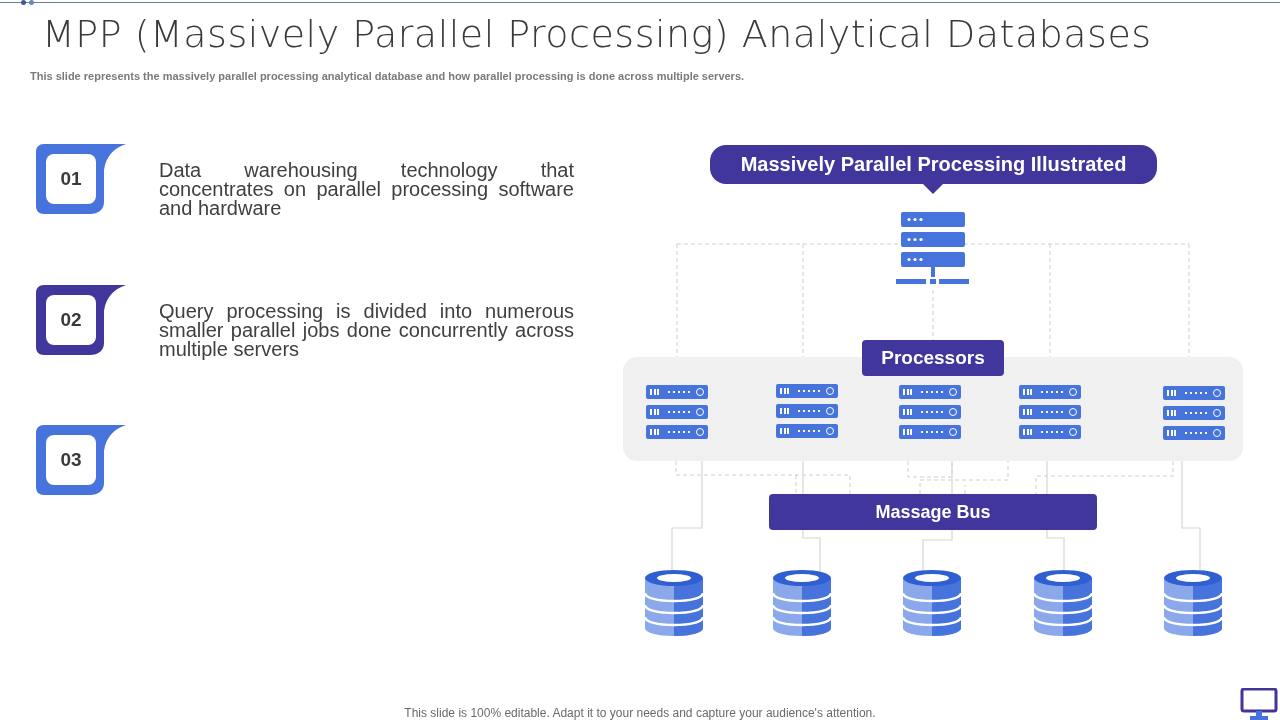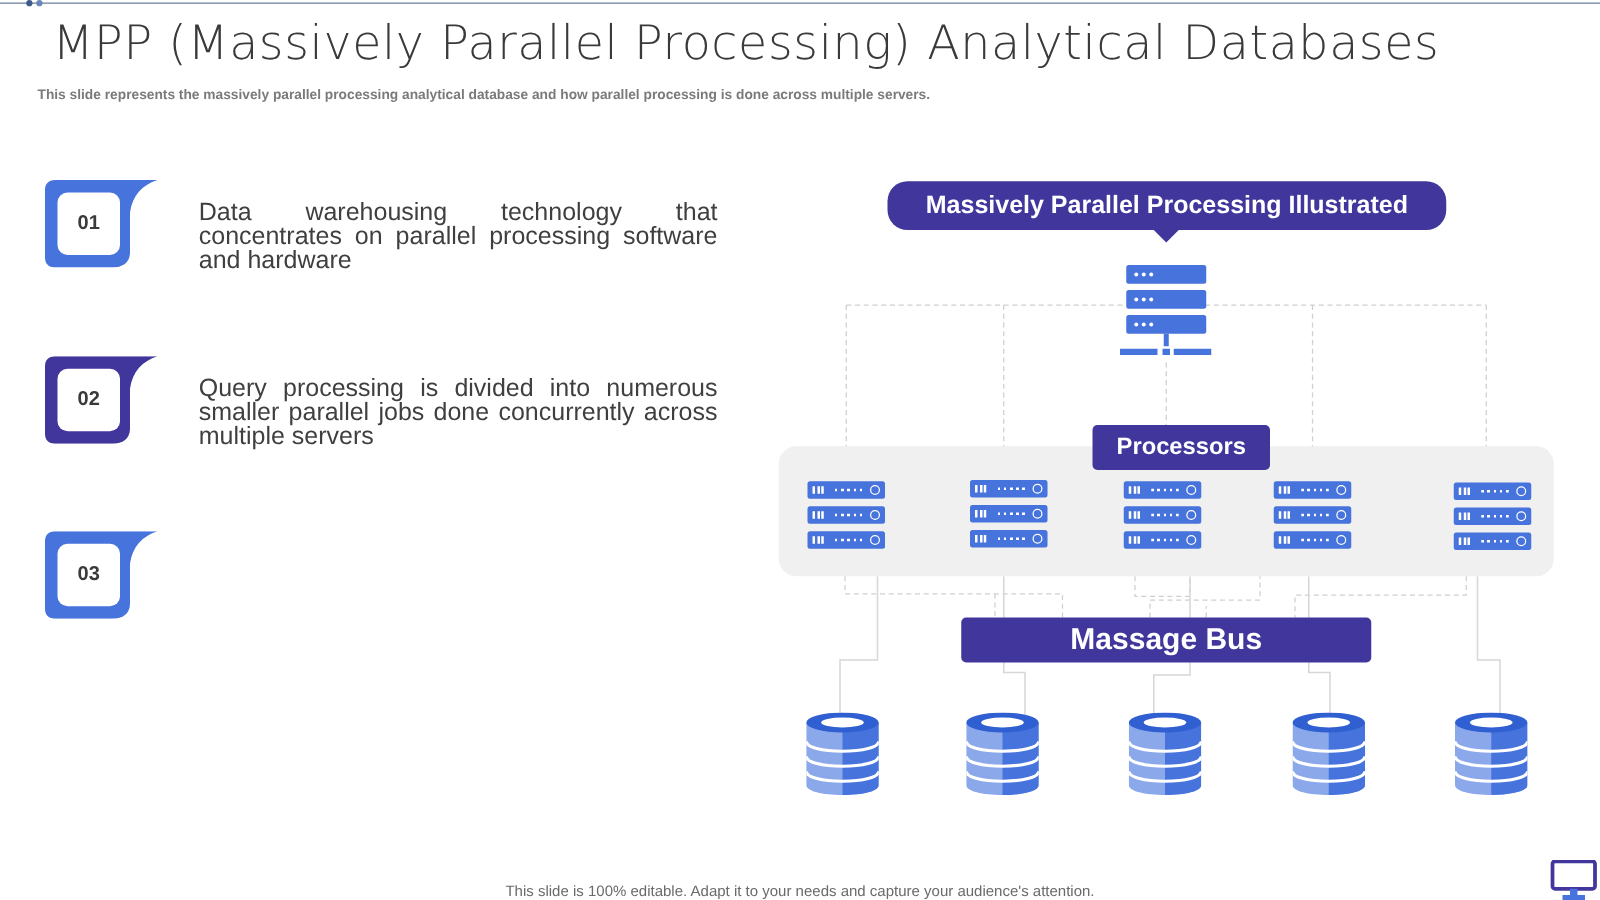--- a/index.html
+++ b/index.html
@@ -8,30 +8,30 @@
 
   .top-rule { position: absolute; left: 0; top: 2px; width: 1280px; height: 1px; background: #6b7f99; }
   .top-dot { position: absolute; top: 0; width: 5px; height: 5px; border-radius: 50%; background: #3d5a8c; }
 
   .title { position: absolute; left: 30px; top: 12px; font-size: 38px; font-weight: 400; color: #3a3a3a; letter-spacing: 0.5px; font-family: "DejaVu Sans", sans-serif; font-weight: 300; margin-left: 12px; }
   .subtitle { position: absolute; left: 30px; top: 70px; font-size: 11px; color: #7a7a7a; font-weight: bold; }
 
   .point { position: absolute; left: 36px; width: 520px; height: 70px; }
   .badge { position: absolute; left: 0; top: 0; width: 88px; height: 70px; }
   .badge svg { position: absolute; left: 0; top: 0; }
-  .badge-num { position: absolute; left: 10px; top: 10px; width: 50px; height: 50px; background: #fff; border-radius: 8px; display: flex; align-items: center; justify-content: center; font-weight: 700; font-size: 16px; color: #3a3a3a; }
+  .badge-num { position: absolute; left: 10px; top: 10px; width: 50px; height: 50px; background: #fff; border-radius: 8px; display: flex; align-items: center; justify-content: center; font-weight: 700; font-size: 19px; color: #3a3a3a; }
   .point-text { position: absolute; left: 87px; font-size: 20px; line-height: 19px; color: #3f3f3f; width: 415px; text-align: justify; margin-left: 36px; }
 
   .diagram { position: absolute; left: 620px; top: 140px; width: 640px; height: 510px; }
   .header-box { position: absolute; left: 90px; top: 5px; width: 447px; height: 39px; background: #40369c; border-radius: 16px; color: #fff; font-weight: 700; font-size: 20px; display: flex; align-items: center; justify-content: center; }
   .header-tail { position: absolute; left: 303px; top: 44px; width: 0; height: 0; border-left: 10px solid transparent; border-right: 10px solid transparent; border-top: 10px solid #40369c; }
 
   .proc-panel { position: absolute; left: 3px; top: 217px; width: 620px; height: 104px; background: #f0f0f0; border-radius: 14px; }
-  .proc-label { position: absolute; left: 242px; top: 200px; width: 142px; height: 36px; background: #40369c; border-radius: 4px; color: #fff; font-weight: 700; font-size: 19px; display: flex; align-items: center; justify-content: center; margin-left: 12px; }
-  .bus-label { position: absolute; left: 149px; top: 354px; width: 328px; height: 36px; background: #40369c; border-radius: 4px; color: #fff; font-weight: 700; font-size: 24px; display: flex; align-items: center; justify-content: center; }
+  .proc-label { position: absolute; left: 242px; top: 200px; width: 142px; height: 36px; background: #40369c; border-radius: 4px; color: #fff; font-weight: 700; font-size: 19px; display: flex; align-items: center; justify-content: center; }
+  .bus-label { position: absolute; left: 149px; top: 354px; width: 328px; height: 36px; background: #40369c; border-radius: 4px; color: #fff; font-weight: 700; font-size: 18px; display: flex; align-items: center; justify-content: center; }
 
   .rack { position: absolute; width: 62px; }
   .rack-unit { width: 62px; height: 14px; background: #4673dc; border-radius: 2px; margin-bottom: 6px; position: relative; }
   .rack-unit .bars { position: absolute; left: 4px; top: 4px; width: 9px; height: 6px; border-left: 2px solid #fff; border-right: 2px solid #fff; }
   .rack-unit .bars::after { content: ""; position: absolute; left: 1.5px; top: 0; width: 2px; height: 6px; background: #fff; }
   .rack-unit .dots { position: absolute; left: 22px; top: 6px; width: 22px; height: 2px; background: repeating-linear-gradient(90deg, #fff 0 2px, transparent 2px 5px); }
   .rack-unit .led { position: absolute; right: 4px; top: 3px; width: 8px; height: 8px; border: 1.6px solid #fff; border-radius: 50%; }
 
   .db { position: absolute; top: 430px; width: 58px; height: 66px; }
 

